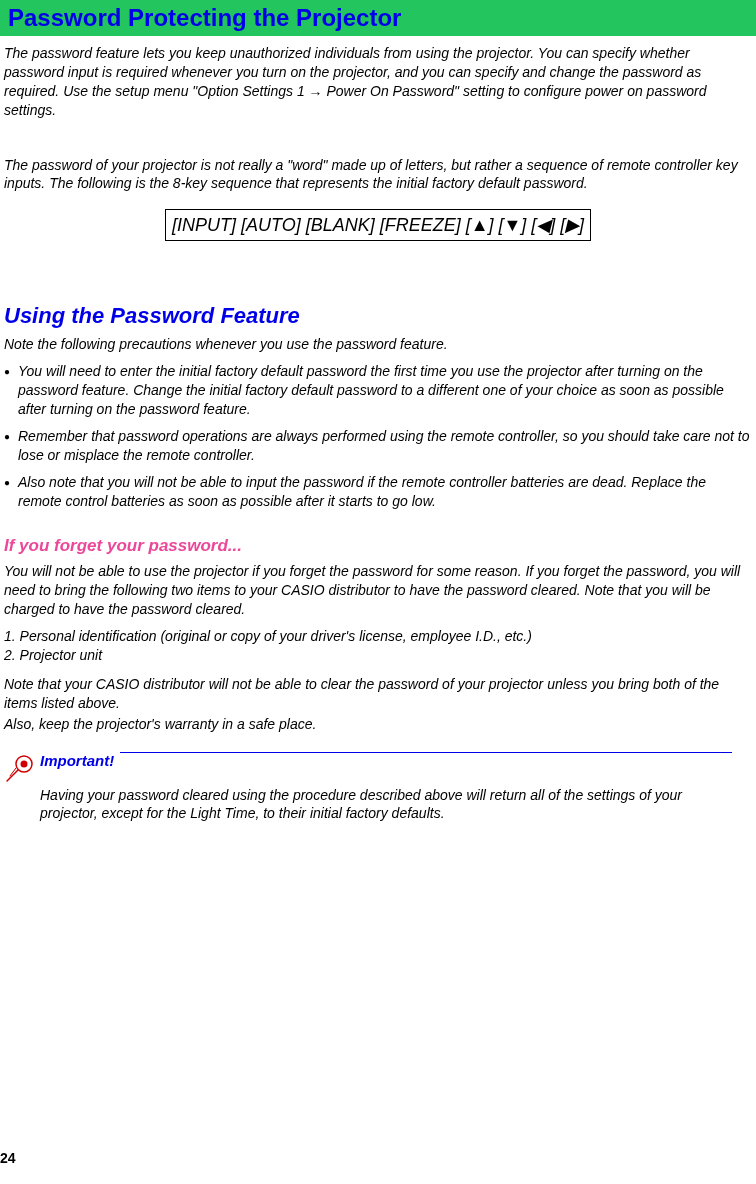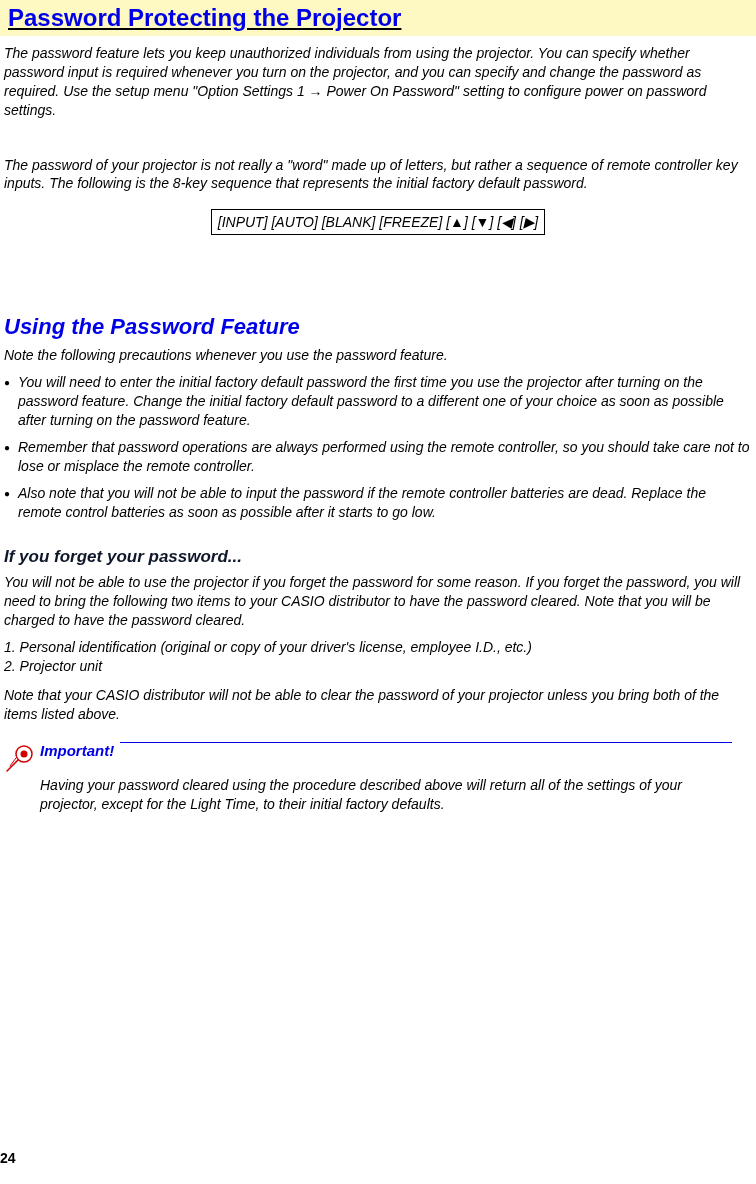--- a/index.html
+++ b/index.html
@@ -9,24 +9,23 @@
     }
     body {
       font-family: Arial, Helvetica, sans-serif;
       width: 756px;
       height: 1184px;
       background: white;
       position: relative;
       padding: 0;
     }
     .main-title-bar {
-      background-color: #fef9c3;
+      background-color: #22c55e;
       padding: 4px 8px;
       margin-bottom: 8px;
-      text-decoration: underline;
     }
     .main-title {
       color: #0000e8;
       font-size: 24px;
       font-weight: bold;
     }
     .content {
       padding: 0 4px;
       font-style: italic;
     }
@@ -35,36 +34,36 @@
       line-height: 1.35;
       margin-bottom: 36px;
     }
     .section-heading {
       color: #0000e8;
       font-size: 22px;
       font-weight: bold;
       margin-bottom: 6px;
     }
     .subsection-heading {
-      color: #0f172a;
+      color: #ec4899;
       font-size: 17px;
       font-weight: bold;
       margin-bottom: 6px;
     }
     .body-text {
       font-size: 14px;
       line-height: 1.35;
       margin-bottom: 8px;
     }
     .password-box {
       border: 1px solid #000;
       padding: 4px 6px;
       text-align: center;
-      font-size: 14px;
-      margin: 8px auto 55px auto;
+      font-size: 18px;
+      margin: 8px auto 38px auto;
       display: inline-block;
     }
     .password-box-wrapper {
       text-align: center;
     }
     .bullet-list {
       list-style: none;
       margin-bottom: 26px;
     }
     .bullet-list li {
@@ -164,20 +163,21 @@
   </div>
 
   <div class="section-block" style="margin-bottom:12px;">
     <div class="subsection-heading">If you forget your password...</div>
     <div class="body-text">You will not be able to use the projector if you forget the password for some reason. If you forget the password, you will need to bring the following two items to your CASIO distributor to have the password cleared. Note that you will be charged to have the password cleared.</div>
     <div class="numbered-list">
       <div>1. Personal identification (original or copy of your driver's license, employee I.D., etc.)</div>
       <div>2. Projector unit</div>
     </div>
     <div class="body-text" style="margin-bottom:2px;">Note that your CASIO distributor will not be able to clear the password of your projector unless you bring both of the items listed above.</div>
+    <div class="body-text">Also, keep the projector's warranty in a safe place.</div>
   </div>
 
   <div class="important-block">
     <div class="important-header">
       <svg class="important-icon" viewBox="0 0 32 32">
         <circle cx="20" cy="12" r="8" fill="none" stroke="#d00000" stroke-width="1.5"></circle>
         <circle cx="20" cy="12" r="3.5" fill="#d00000"></circle>
         <path d="M 14 18 Q 10 22 6 26 Q 4 28 3 29" fill="none" stroke="#d00000" stroke-width="1.5" stroke-linecap="round"></path>
         <path d="M 12 16 Q 9 20 6 24" fill="none" stroke="#d00000" stroke-width="1" stroke-linecap="round"></path>
       </svg>

